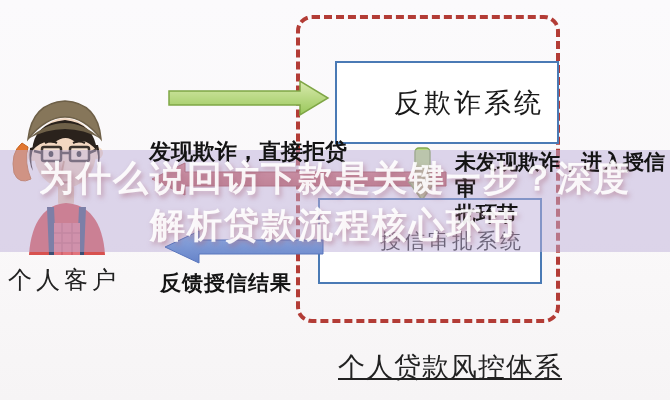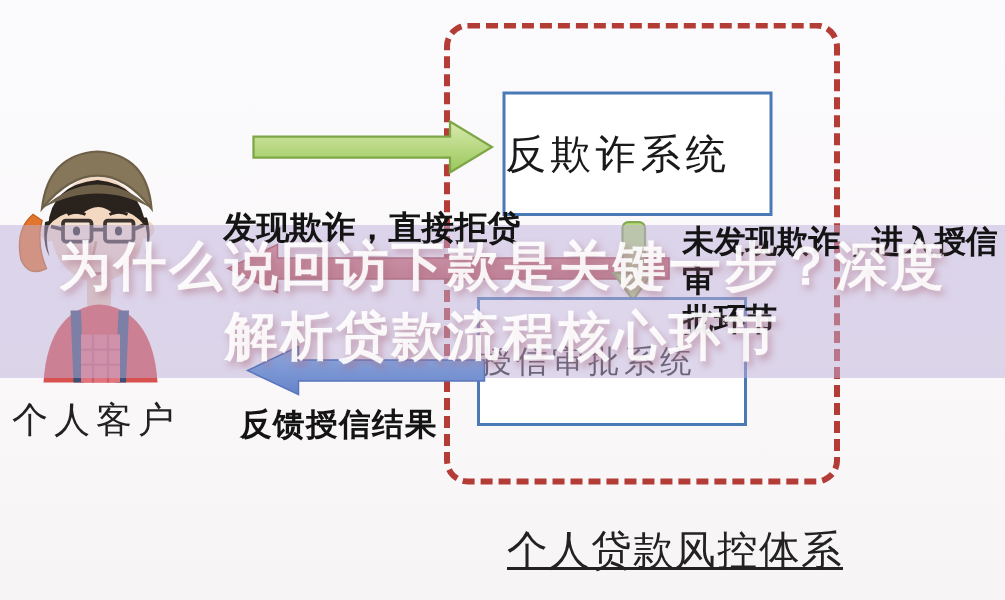--- a/index.html
+++ b/index.html
@@ -8,22 +8,22 @@
     background:linear-gradient(180deg,#fbfafc 0%, #faf8f9 60%, #f6f4f5 100%);
     font-family:"Liberation Sans", sans-serif;
   }
   
   .dashed-box{
     position:absolute; left:296px; top:15px; width:256px; height:300px;
     border:4px dashed var(--dashed-border,#b33c36); border-radius:16px; z-index:1;
   }
   .sys-box{
     position:absolute; background:#ffffff; border:2px solid var(--box-border,#4a7ab5);
-    display:flex; align-items:center; 
-    color:#1a1a1a; letter-spacing:3px; z-index:4;
+    display:flex; align-items:center; justify-content:center;
+    color:#1a1a1a; letter-spacing:3px; z-index:4;padding-left:44px;
   }
   .sys-box.fraud { left:335px; top:61px;  width:176px; height:79px; font-size:27px; z-index:6;}
   .sys-box.credit{ left:318px; top:198px; width:176px; height:82px; font-size:21px; z-index:4;}
   .arrow-svg{ position:absolute; z-index:2; }
   #submit-arrow  { left:168px; top:78px; z-index:3;}
   #reject-arrow  { left:150px; top:160px; }
   #pass-arrow    { left:406px; top:146px; }
   #feedback-arrow{ left:163px; top:228px; z-index:6;}
   
   .lbl{ position:absolute; font-weight:bold; color:#141414; white-space:nowrap; }

